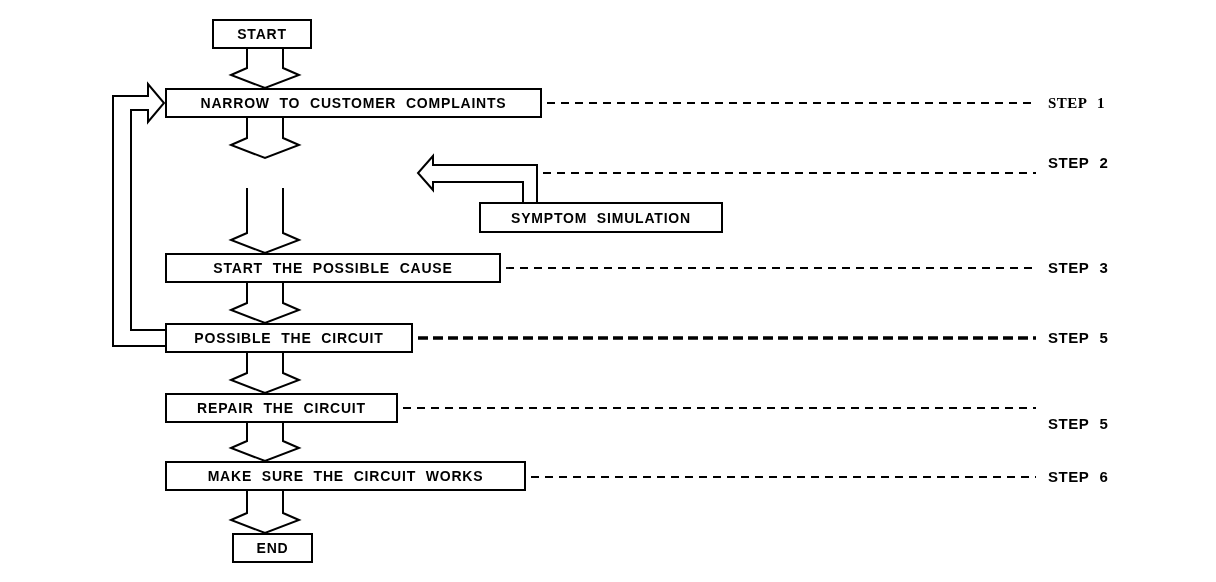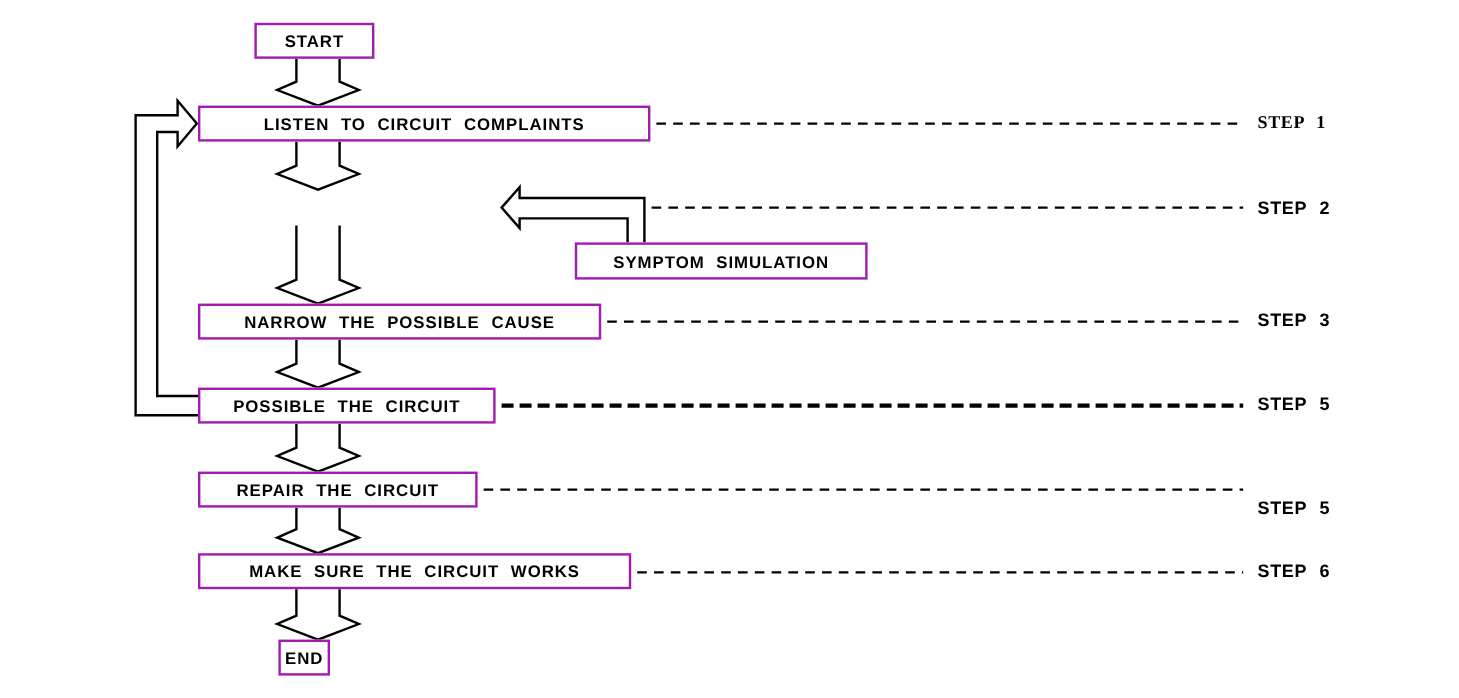--- a/index.html
+++ b/index.html
@@ -3,21 +3,21 @@
 <meta charset="utf-8">
 <style>
   html,body { margin:0; padding:0; background:#ffffff; }
   .canvas {
     position:relative; width:1216px; height:582px; background:#ffffff;
     font-family:"Liberation Sans", sans-serif; color:#000000; overflow:hidden;
   }
   .layer { position:absolute; left:0; top:0; }
   .node {
     position:absolute; box-sizing:border-box;
-    border:2px solid #a21caf; background:#fff;
+    border:2px solid #000000; background:#fff;
     display:flex; align-items:center; justify-content:center;
     font-size:14px; font-weight:bold; letter-spacing:0.8px; word-spacing:5px;
     white-space:nowrap; z-index:2;
   }
   .step-label {
     position:absolute; font-size:15px; font-weight:bold; letter-spacing:0.5px;
     word-spacing:6px; white-space:nowrap; z-index:2; line-height:16px;
   }
 </style>
 </head>
@@ -42,35 +42,35 @@
     <line x1="547" y1="103" x2="1036" y2="103" stroke="#000" stroke-width="1.8" stroke-dasharray="8 6"></line>
     <line x1="543" y1="173" x2="1036" y2="173" stroke="#000" stroke-width="1.8" stroke-dasharray="8 6"></line>
     <line x1="506" y1="268" x2="1036" y2="268" stroke="#000" stroke-width="1.8" stroke-dasharray="8 6"></line>
     <line x1="418" y1="338" x2="1036" y2="338" stroke="#000" stroke-width="3.5" stroke-dasharray="10 5"></line>
     <line x1="403" y1="408" x2="1036" y2="408" stroke="#000" stroke-width="1.8" stroke-dasharray="8 6"></line>
     <line x1="531" y1="477" x2="1036" y2="477" stroke="#000" stroke-width="1.8" stroke-dasharray="8 6"></line>
   </svg>
 
   <div class="node" style="left:212px; top:19px;  width:100px; height:30px;">START</div>
 
-  <div class="node" style="left:165px; top:88px;  width:377px; height:30px;">LISTEN TO CIRCUIT COMPLAINTS</div>
+  <div class="node" style="left:165px; top:88px;  width:377px; height:30px;">NARROW TO CUSTOMER COMPLAINTS</div>
 
 
   <div class="node" style="left:479px; top:202px; width:244px; height:31px;">SYMPTOM SIMULATION</div>
 
-  <div class="node" style="left:165px; top:253px; width:336px; height:30px;">NARROW THE POSSIBLE CAUSE</div>
+  <div class="node" style="left:165px; top:253px; width:336px; height:30px;">START THE POSSIBLE CAUSE</div>
 
   <div class="node" style="left:165px; top:323px; width:248px; height:30px;">POSSIBLE THE CIRCUIT</div>
 
   <div class="node" style="left:165px; top:393px; width:233px; height:30px;">REPAIR THE CIRCUIT</div>
 
   <div class="node" style="left:165px; top:461px; width:361px; height:30px;text-align:center;">MAKE SURE THE CIRCUIT WORKS</div>
 
-  <div class="node" style="left:232px; top:533px; width:43px;  height:30px;">END</div>
+  <div class="node" style="left:232px; top:533px; width:81px;  height:30px;">END</div>
 
   <div class="step-label" style="left:1048px; top:95px;font-family:Liberation Serif, serif;">STEP 1</div>
-  <div class="step-label" style="left:1048px; top:166px;">STEP 2</div>
+  <div class="step-label" style="left:1048px; top:155px;">STEP 2</div>
   <div class="step-label" style="left:1048px; top:260px;">STEP 3</div>
   <div class="step-label" style="left:1048px; top:330px;">STEP 5</div>
   <div class="step-label" style="left:1048px; top:400px;margin-top:16px;">STEP 5</div>
   <div class="step-label" style="left:1048px; top:469px;">STEP 6</div>
 
 </div>
 
 </body></html>

